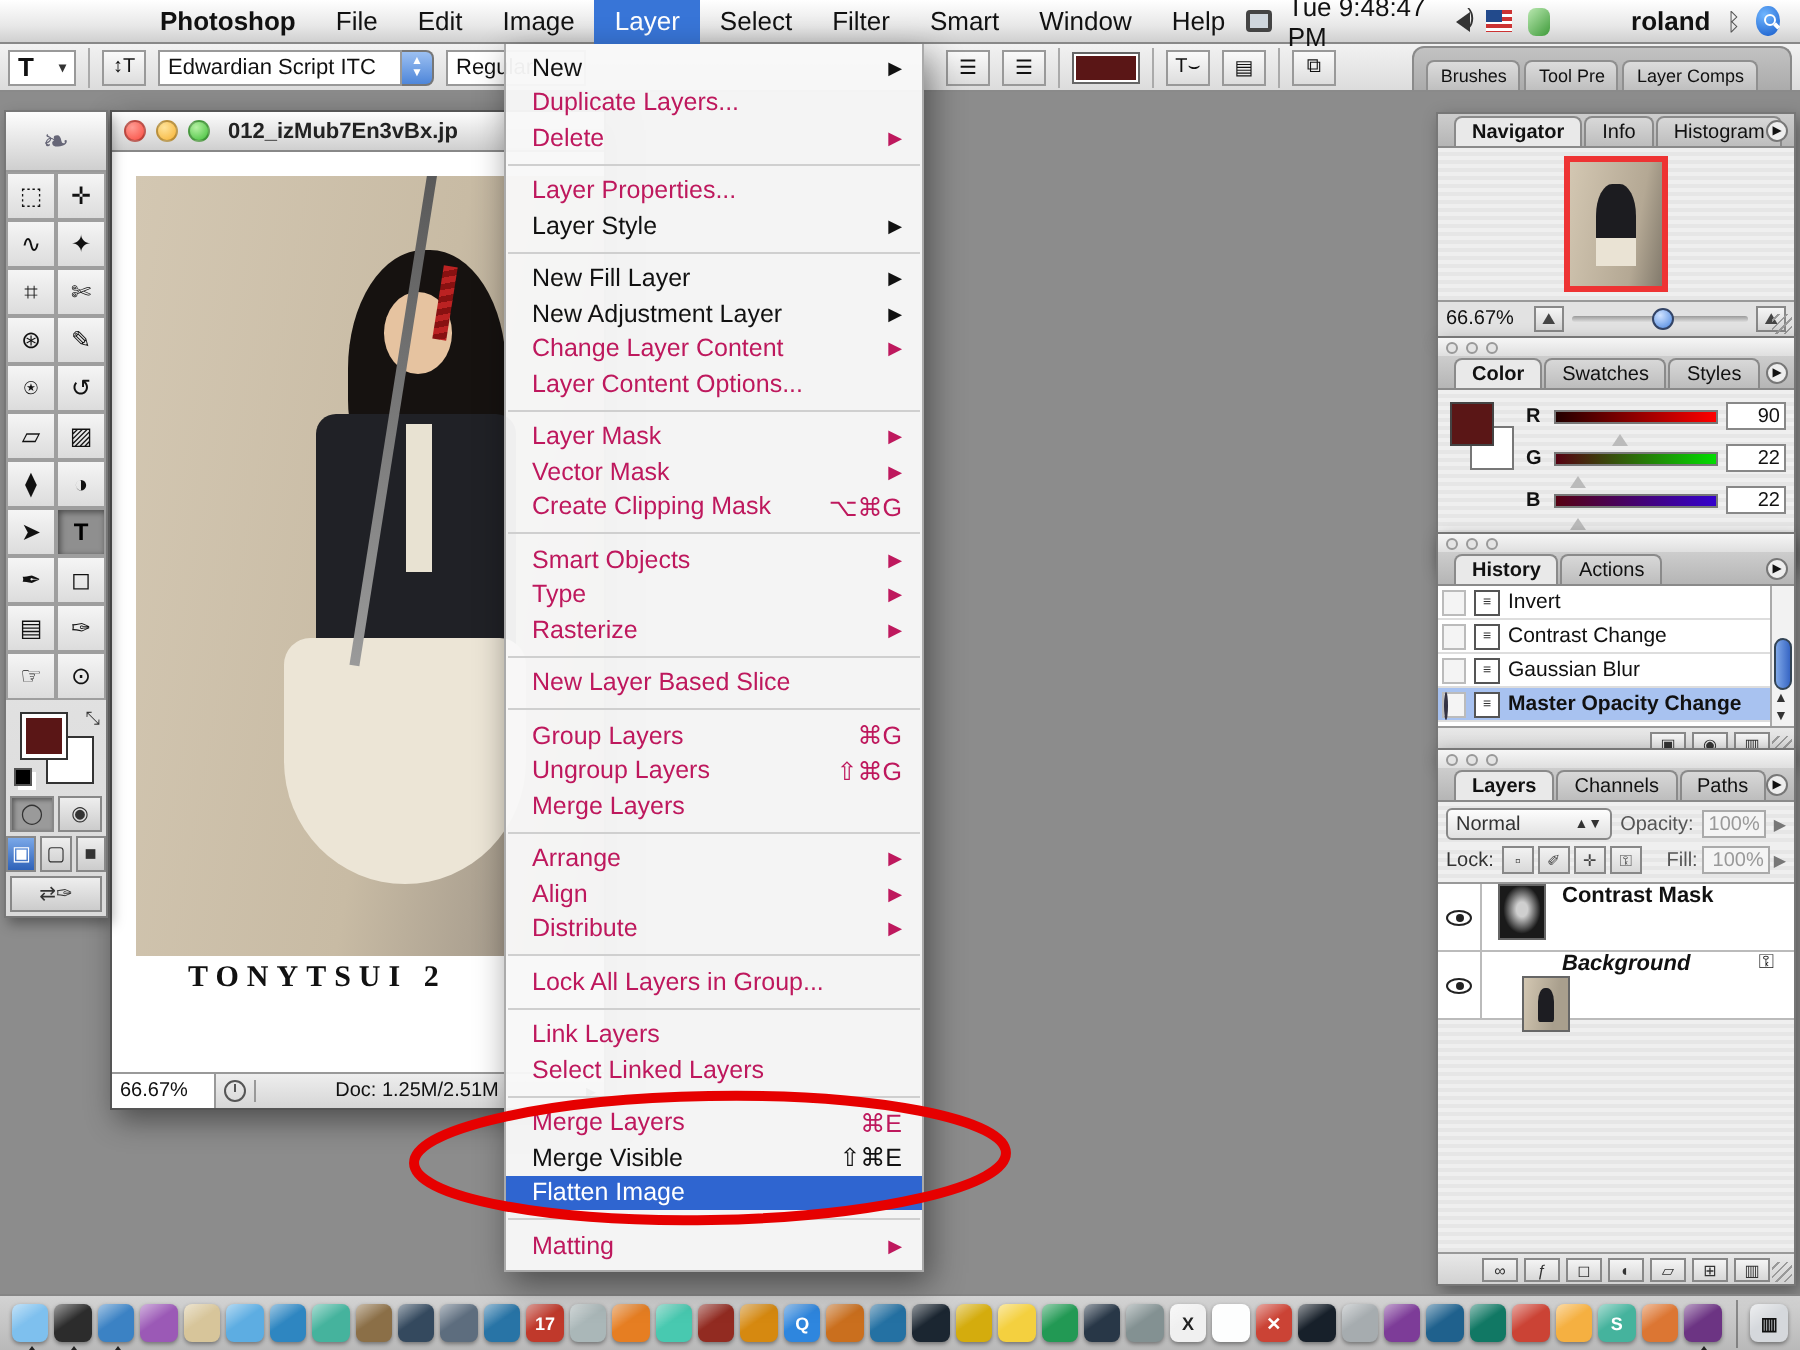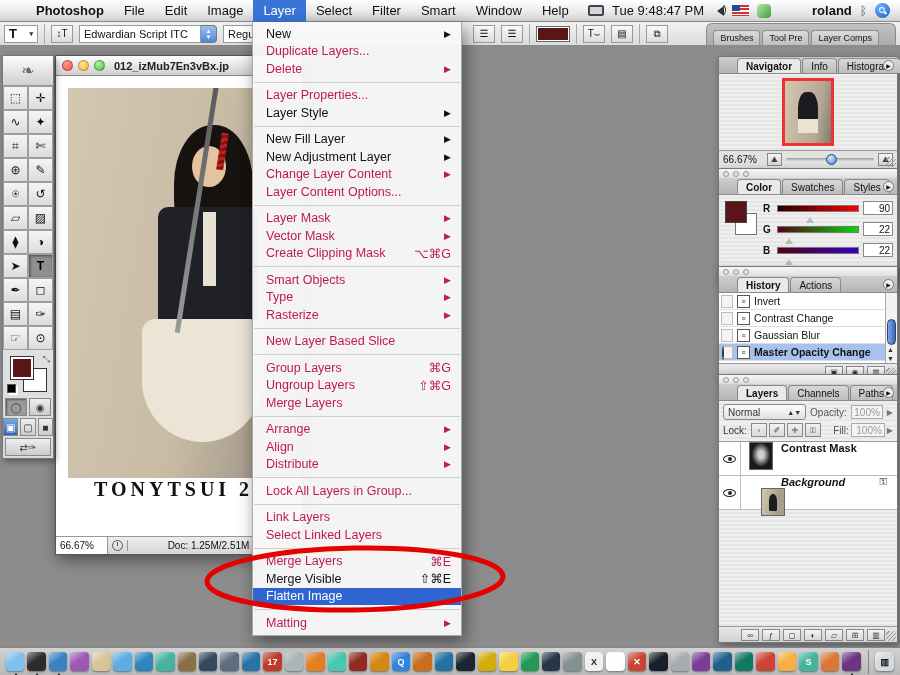--- a/index.html
+++ b/index.html
@@ -2,21 +2,21 @@
 <html><head>
 <meta charset="utf-8">
 <style>
   * { margin:0; padding:0; box-sizing:border-box; }
   html,body { width:900px; height:675px; overflow:hidden; }
   body { font-family:"Liberation Sans", sans-serif; background:#8c8c8c; position:relative; font-size:11px; color:#111; }
 
   
   .menubar { position:absolute; left:0; top:0; width:900px; height:22px;
     background:linear-gradient(#ffffff,#e8e8e8 60%,#d0d0d0); border-bottom:1px solid #888;
-    display:flex; align-items:center; z-index:40; }
+    display:flex; align-items:center; z-index:40;padding-left:44px; }
   .apple { font-size:14px; padding:0 14px 0 12px; }
   .mitem { padding:0 10px; font-size:13px; height:22px; line-height:22px; }
   .mitem.bold { font-weight:bold; }
   .mitem.active { background:#3875d7; color:#fff; }
   .mb-right { margin-left:auto; display:flex; align-items:center; gap:8px; padding-right:10px; }
   .clock { font-size:13px; }
   .disp-icon { width:16px; height:11px; border:2px solid #444; border-radius:2px; background:#cfd6dd; }
   .spk { width:0; height:0; border:5px solid transparent; border-right:7px solid #333; position:relative; }
   .spk::after{ content:")"; position:absolute; left:6px; top:-8px; font-size:11px; color:#333; }
   .flag { width:17px; height:11px; background:repeating-linear-gradient(#c33 0 2px,#fff 2px 3.5px); position:relative; }
@@ -82,21 +82,21 @@
   .photo { position:absolute; left:12px; top:12px; right:-30px; bottom:36px;
     background:linear-gradient(100deg,#d3c7b2 0%,#c8bba4 50%,#a2988a 78%,#6e685e 100%); overflow:hidden; }
   .p-hair { position:absolute; left:40%; top:9%; width:30%; height:30%; background:#161210; border-radius:48% 48% 40% 40%; }
   .p-face { position:absolute; left:47%; top:14%; width:13%; height:10%; background:#e6c3a0; border-radius:50%; }
   .p-body { position:absolute; left:34%; top:29%; width:38%; height:32%; background:#202126; border-radius:10px 10px 4px 4px; }
   .p-tie  { position:absolute; left:51%; top:30%; width:5%; height:18%; background:#e8e2d2; }
   .p-skirt{ position:absolute; left:28%; top:56%; width:46%; height:30%; background:#ece5d6; border-radius:12% 12% 55% 55%; }
   .p-sword{ position:absolute; left:56%; top:-4%; width:5px; height:64%; background:linear-gradient(#555,#9a9a9a); transform:rotate(9deg); transform-origin:top; }
   .p-grip { position:absolute; left:57.2%; top:11%; width:7px; height:9%; background:repeating-linear-gradient(160deg,#b22 0 3px,#811 3px 6px); transform:rotate(9deg); }
   .p-wm { position:absolute; left:0; right:0; bottom:0; height:22px; background:#fff; display:flex; align-items:center; }
-  .wm-text { font-family:"Liberation Serif", serif; font-weight:bold; font-size:20px; letter-spacing:4px; padding-left:26px; white-space:nowrap; }
+  .wm-text { font-family:"Liberation Serif", serif; font-weight:bold; font-size:15px; letter-spacing:4px; padding-left:26px; white-space:nowrap; }
   .statusbar { height:18px; background:linear-gradient(#eee,#d6d6d6); border-top:1px solid #999;
     display:flex; align-items:center; font-size:10px; }
   .zoom-box { width:52px; padding:0 4px; border-right:1px solid #999; background:#fff; height:100%; line-height:17px; }
   .clock-ic { width:11px; height:11px; border-radius:50%; border:1px solid #555; margin:0 4px; position:relative; }
   .clock-ic::after{ content:""; position:absolute; left:4px; top:1px; width:1px; height:4px; background:#555; }
   .doc-size { border-left:1px solid #999; padding:0 8px; flex:1; text-align:center; }
 
   
   .lmenu { position:absolute; left:252px; top:22px; width:210px; z-index:50;
     background:rgba(248,248,248,.96); border:1px solid #aaa; border-top:none;
@@ -109,21 +109,21 @@
   .mi.enabled { color:#111; }
   .mi.selected { background:#2f65d0; color:#fff; }
   .msep { height:1px; background:#cfcfcf; margin:4px 1px; }
 
   
   .pal { position:absolute; left:718px; width:180px; background:#e9e9e9; border:1px solid #777;
     box-shadow:2px 3px 8px rgba(0,0,0,.35); z-index:4; }
   .pal-dots { height:9px; display:flex; gap:4px; padding:2px 4px; background:linear-gradient(#f6f6f6,#dfdfdf); }
   .pdot { width:6px; height:6px; border-radius:50%; border:1px solid #999; background:#e4e4e4; }
   .tabs { display:flex; align-items:center; height:17px; background:linear-gradient(#cdcdcd,#b5b5b5);
-    border-bottom:1px solid #8a8a8a; padding:1px 18px 0; position:relative; }
+    border-bottom:1px solid #8a8a8a; padding:1px 8px 0; position:relative; }
   .tab { font-size:10px; padding:2px 8px 1px; border:1px solid #8a8a8a; border-bottom:none;
     border-radius:4px 4px 0 0; background:linear-gradient(#d8d8d8,#bdbdbd); margin-right:1px; white-space:nowrap; }
   .tab.on { background:#e9e9e9; font-weight:bold; }
   .pal-menu-btn { position:absolute; right:3px; top:3px; width:11px; height:11px; border:1px solid #777;
     border-radius:50%; background:#eee; font-size:6px; line-height:10px; text-align:center; }
   .pinstripe { background:repeating-linear-gradient(#efefef 0 2px,#e6e6e6 2px 4px); }
 
   
   .nav-body { height:76px; display:flex; align-items:center; justify-content:center; }
   .nav-thumb { width:52px; height:68px; border:3px solid #e33; background:linear-gradient(100deg,#d3c7b2,#b4a894 70%,#827a6c); position:relative; }

